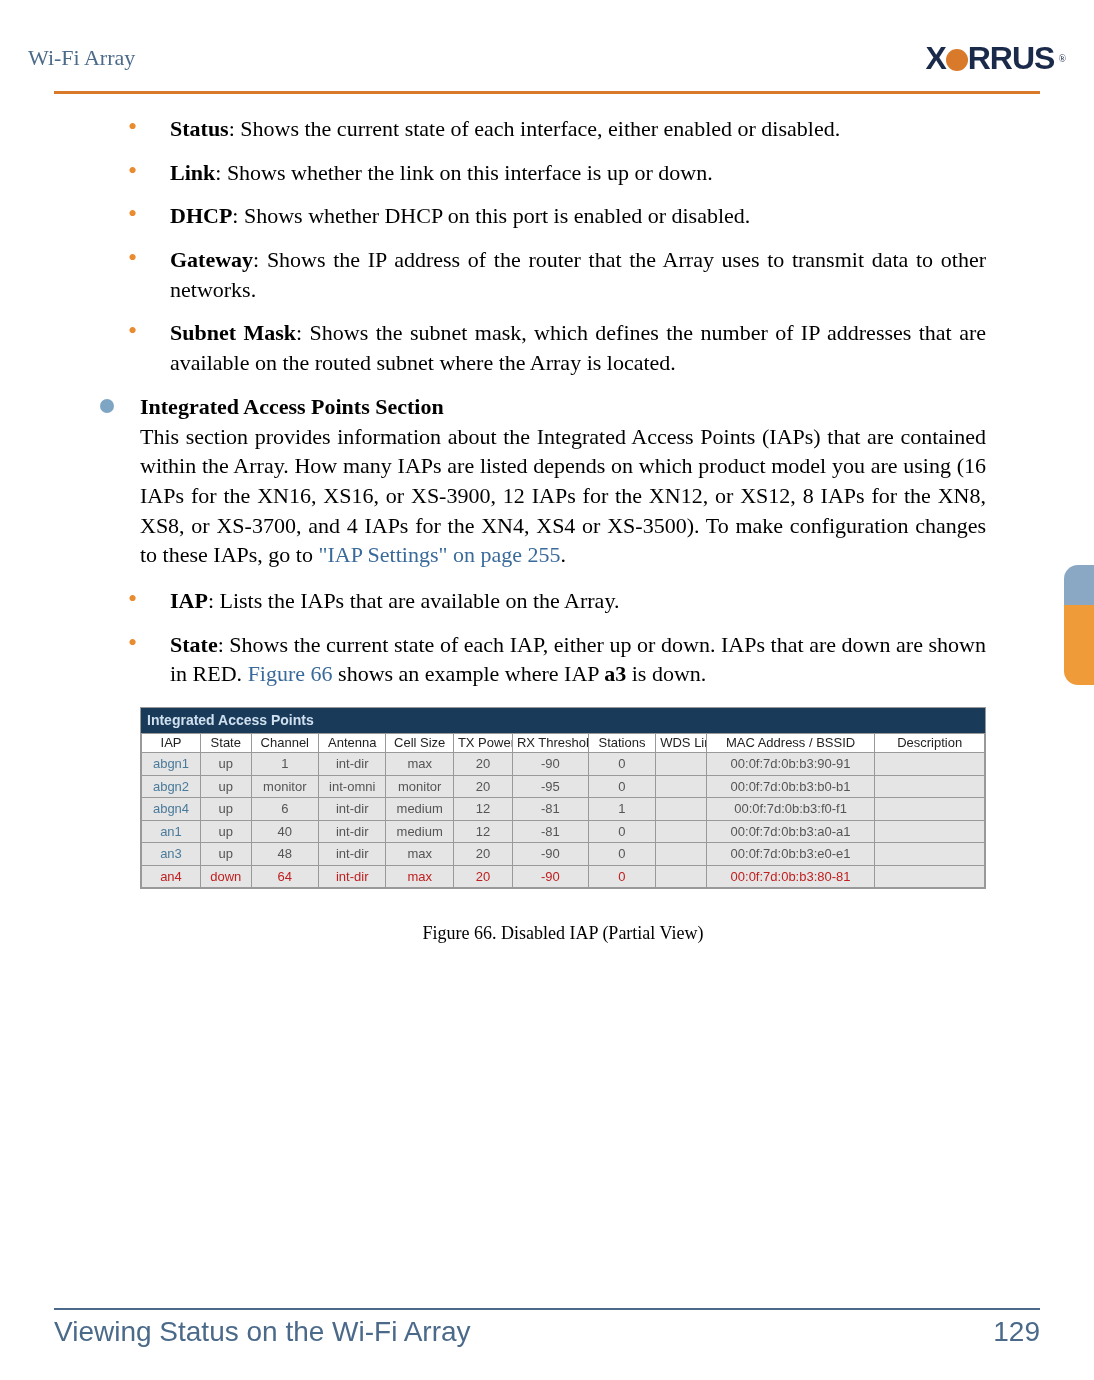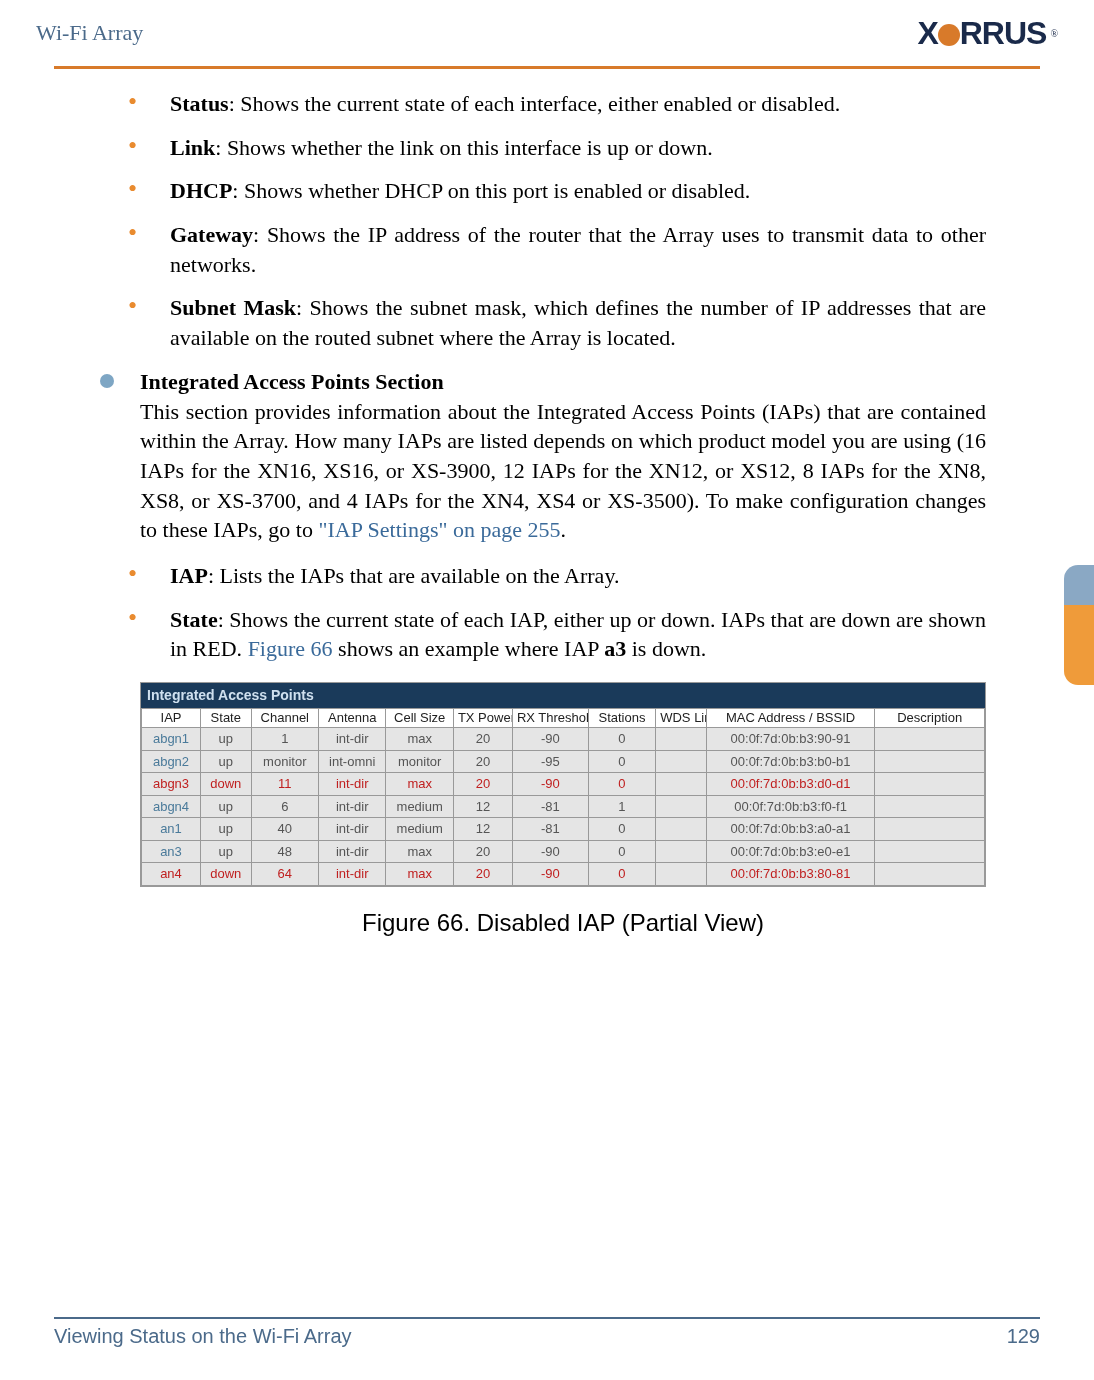--- a/index.html
+++ b/index.html
@@ -8,22 +8,23 @@
     width: 1094px;
     height: 1380px;
     position: relative;
     font-family: "Book Antiqua", Palatino, "Palatino Linotype", Georgia, serif;
     color: #000;
   }
   .header {
     display: flex;
     justify-content: space-between;
     align-items: center;
-    padding: 0 36px;
+    padding: 0 28px;
     height: 66px;
+    margin-top: 25px;
   }
   .header-title {
     color: #4b6a8a;
     font-size: 22px;
     font-family: "Book Antiqua", Palatino, serif;
   }
   .logo {
     display: flex;
     align-items: center;
     gap: 2px;
@@ -150,39 +151,39 @@
     color: #222;
     font-weight: normal;
     background: #fff;
     line-height: 1.1;
   }
   .iap-row.down td { color: #c02020; }
   .iap-table td.iap-name { color: #4a7a9a; }
   .iap-row.down td.iap-name { color: #c02020; }
   .figure-caption {
     text-align: center;
-    font-family: Liberation Sans, sans-serif;
-    font-size: 24px;
-    margin-top: 20px;
+    font-family: Liberation Serif, serif;
+    font-size: 18px;
+    margin-top: 32px;
   }
   .footer {
     position: absolute;
     bottom: 32px;
     left: 54px;
     right: 54px;
   }
   .footer-rule {
     border: none;
     border-top: 2px solid #4b6a8a;
   }
   .footer-row {
     display: flex;
     justify-content: space-between;
     font-family: Arial, Helvetica, sans-serif;
-    font-size: 20px;
+    font-size: 28px;
     color: #4b6a8a;
     margin-top: 6px;
   }
 </style>
 </head>
 <body>
 
 <div class="header">
   <div class="header-title">Wi-Fi Array</div>
   <div class="logo">
@@ -269,33 +270,20 @@
               <td>monitor</td>
               <td>int-omni</td>
               <td>monitor</td>
               <td>20</td>
               <td>-95</td>
               <td>0</td>
               <td></td>
               <td>00:0f:7d:0b:b3:b0-b1</td>
               <td></td>
             </tr>
-            <tr class="iap-row down">
-              <td class="iap-name">abgn3</td>
-              <td>down</td>
-              <td>11</td>
-              <td>int-dir</td>
-              <td>max</td>
-              <td>20</td>
-              <td>-90</td>
-              <td>0</td>
-              <td></td>
-              <td>00:0f:7d:0b:b3:d0-d1</td>
-              <td></td>
-            </tr>
             <tr class="iap-row">
               <td class="iap-name">abgn4</td>
               <td>up</td>
               <td>6</td>
               <td>int-dir</td>
               <td>medium</td>
               <td>12</td>
               <td>-81</td>
               <td>1</td>
               <td></td>

